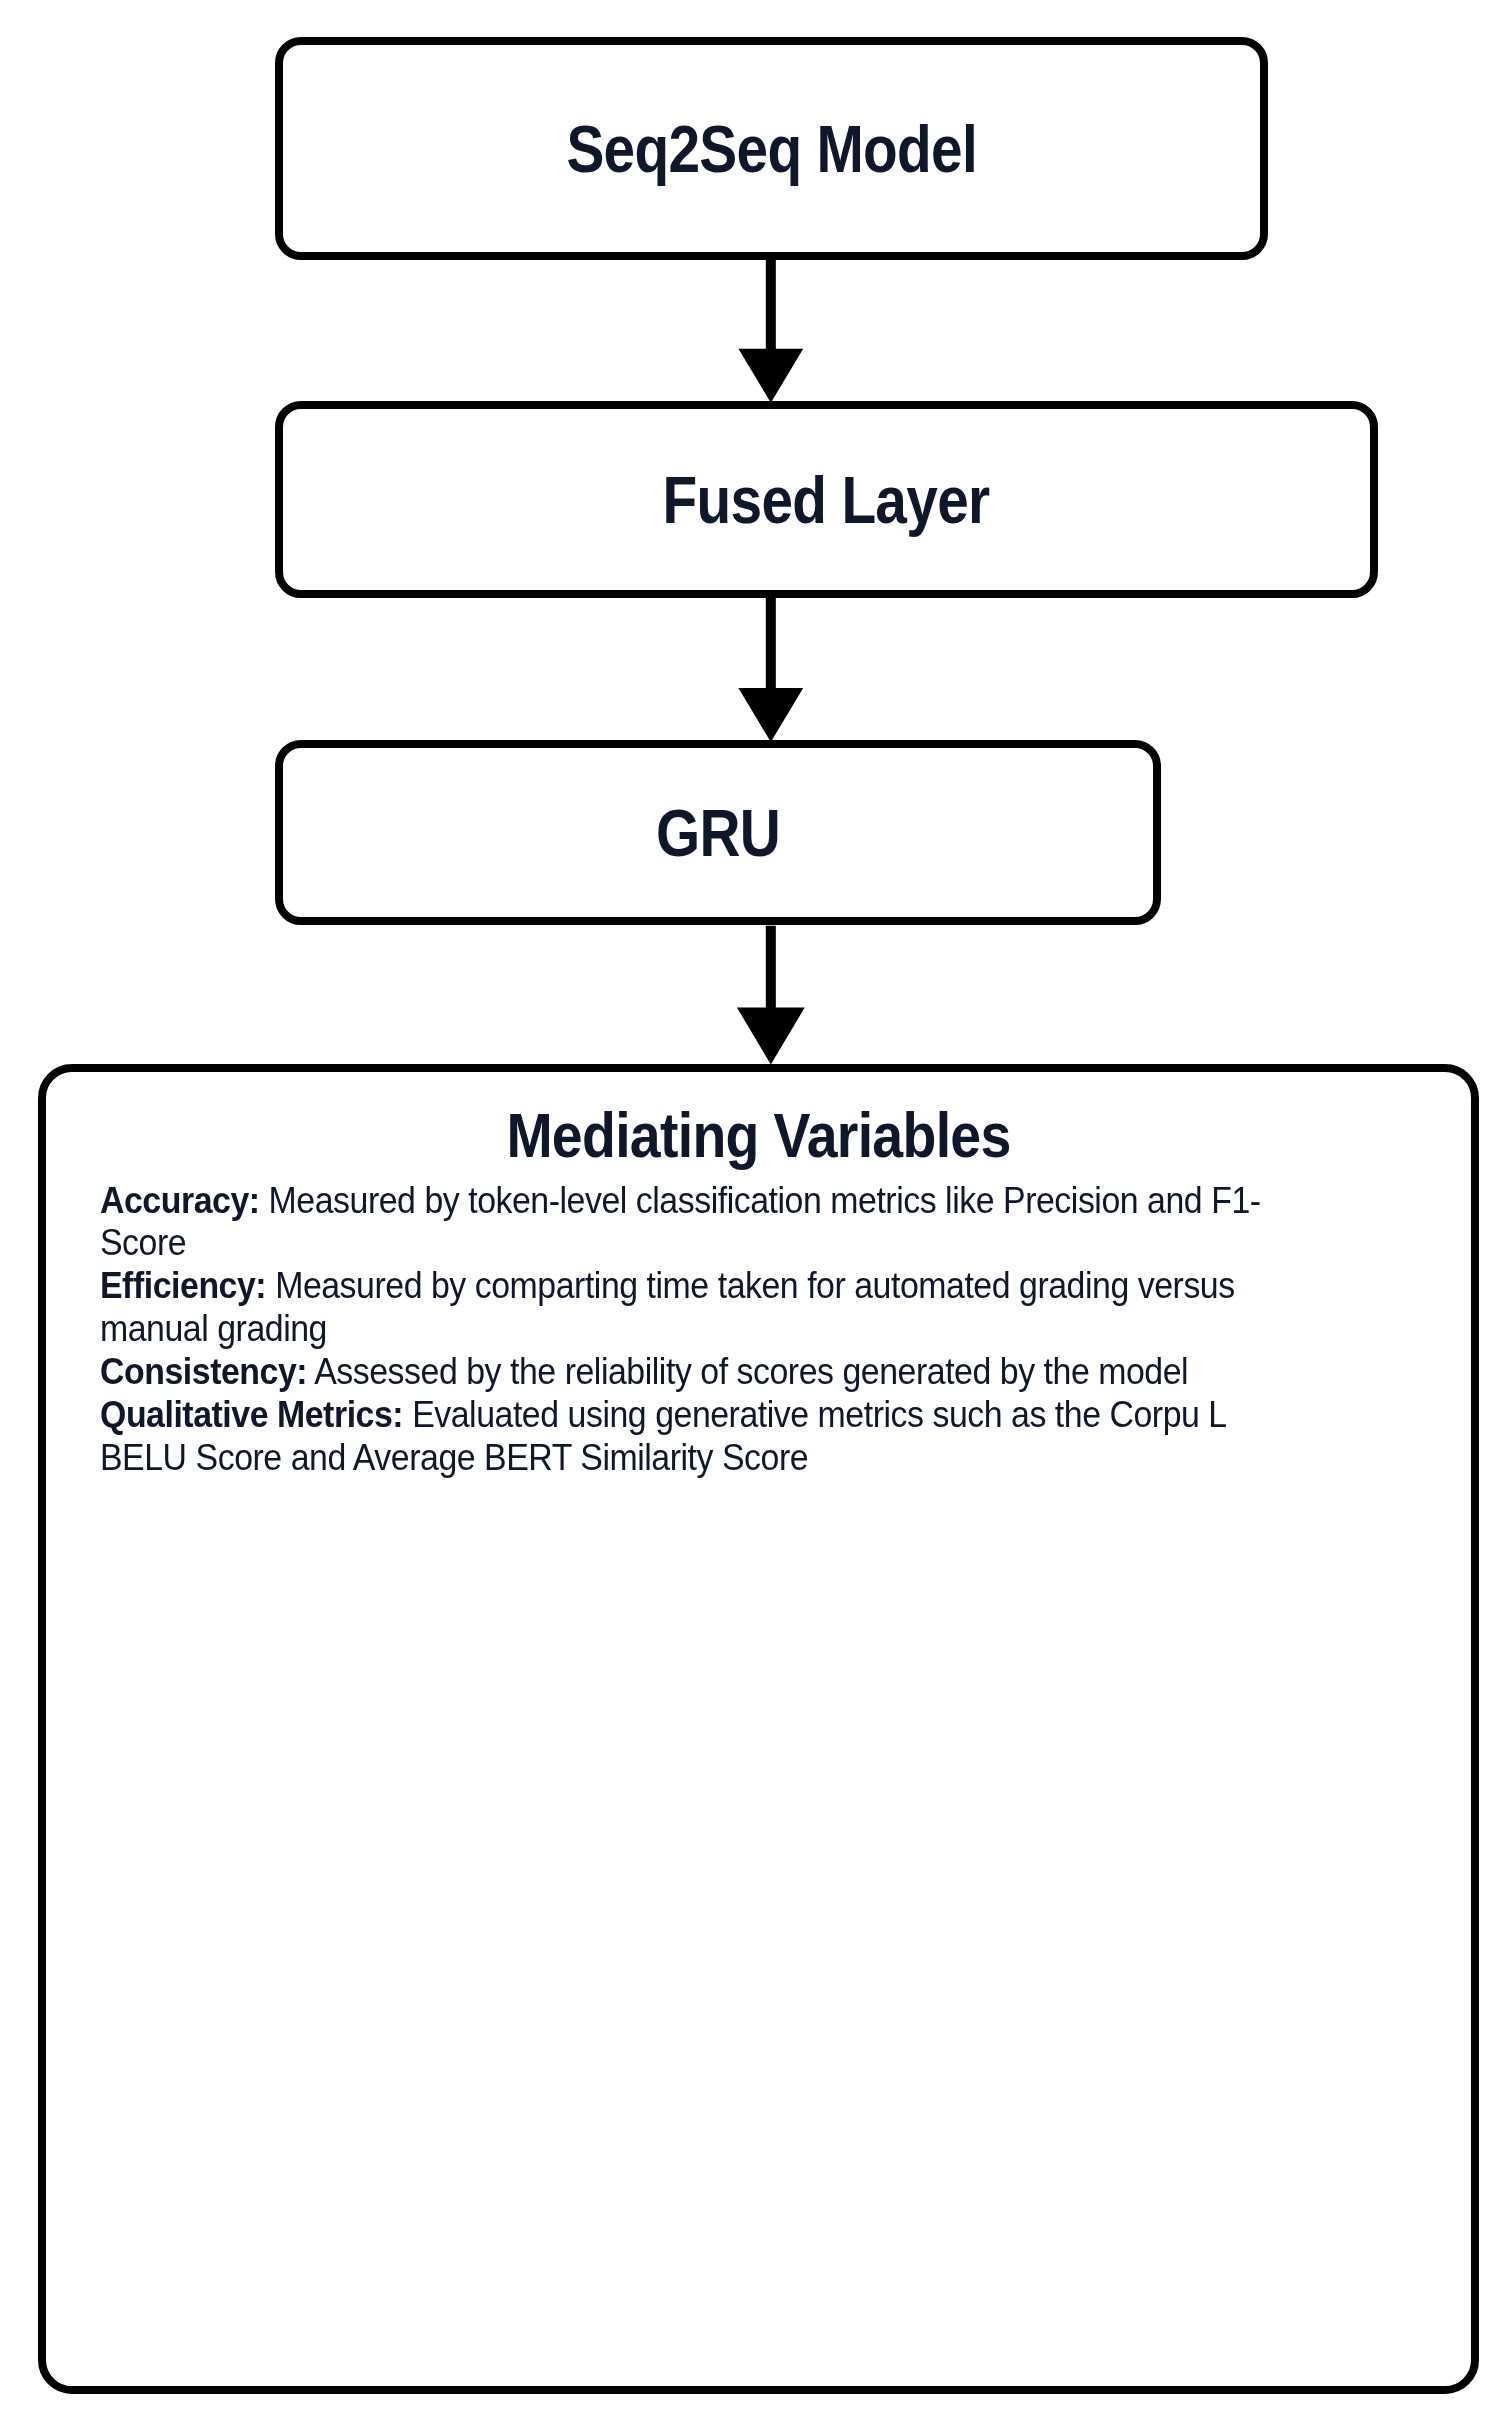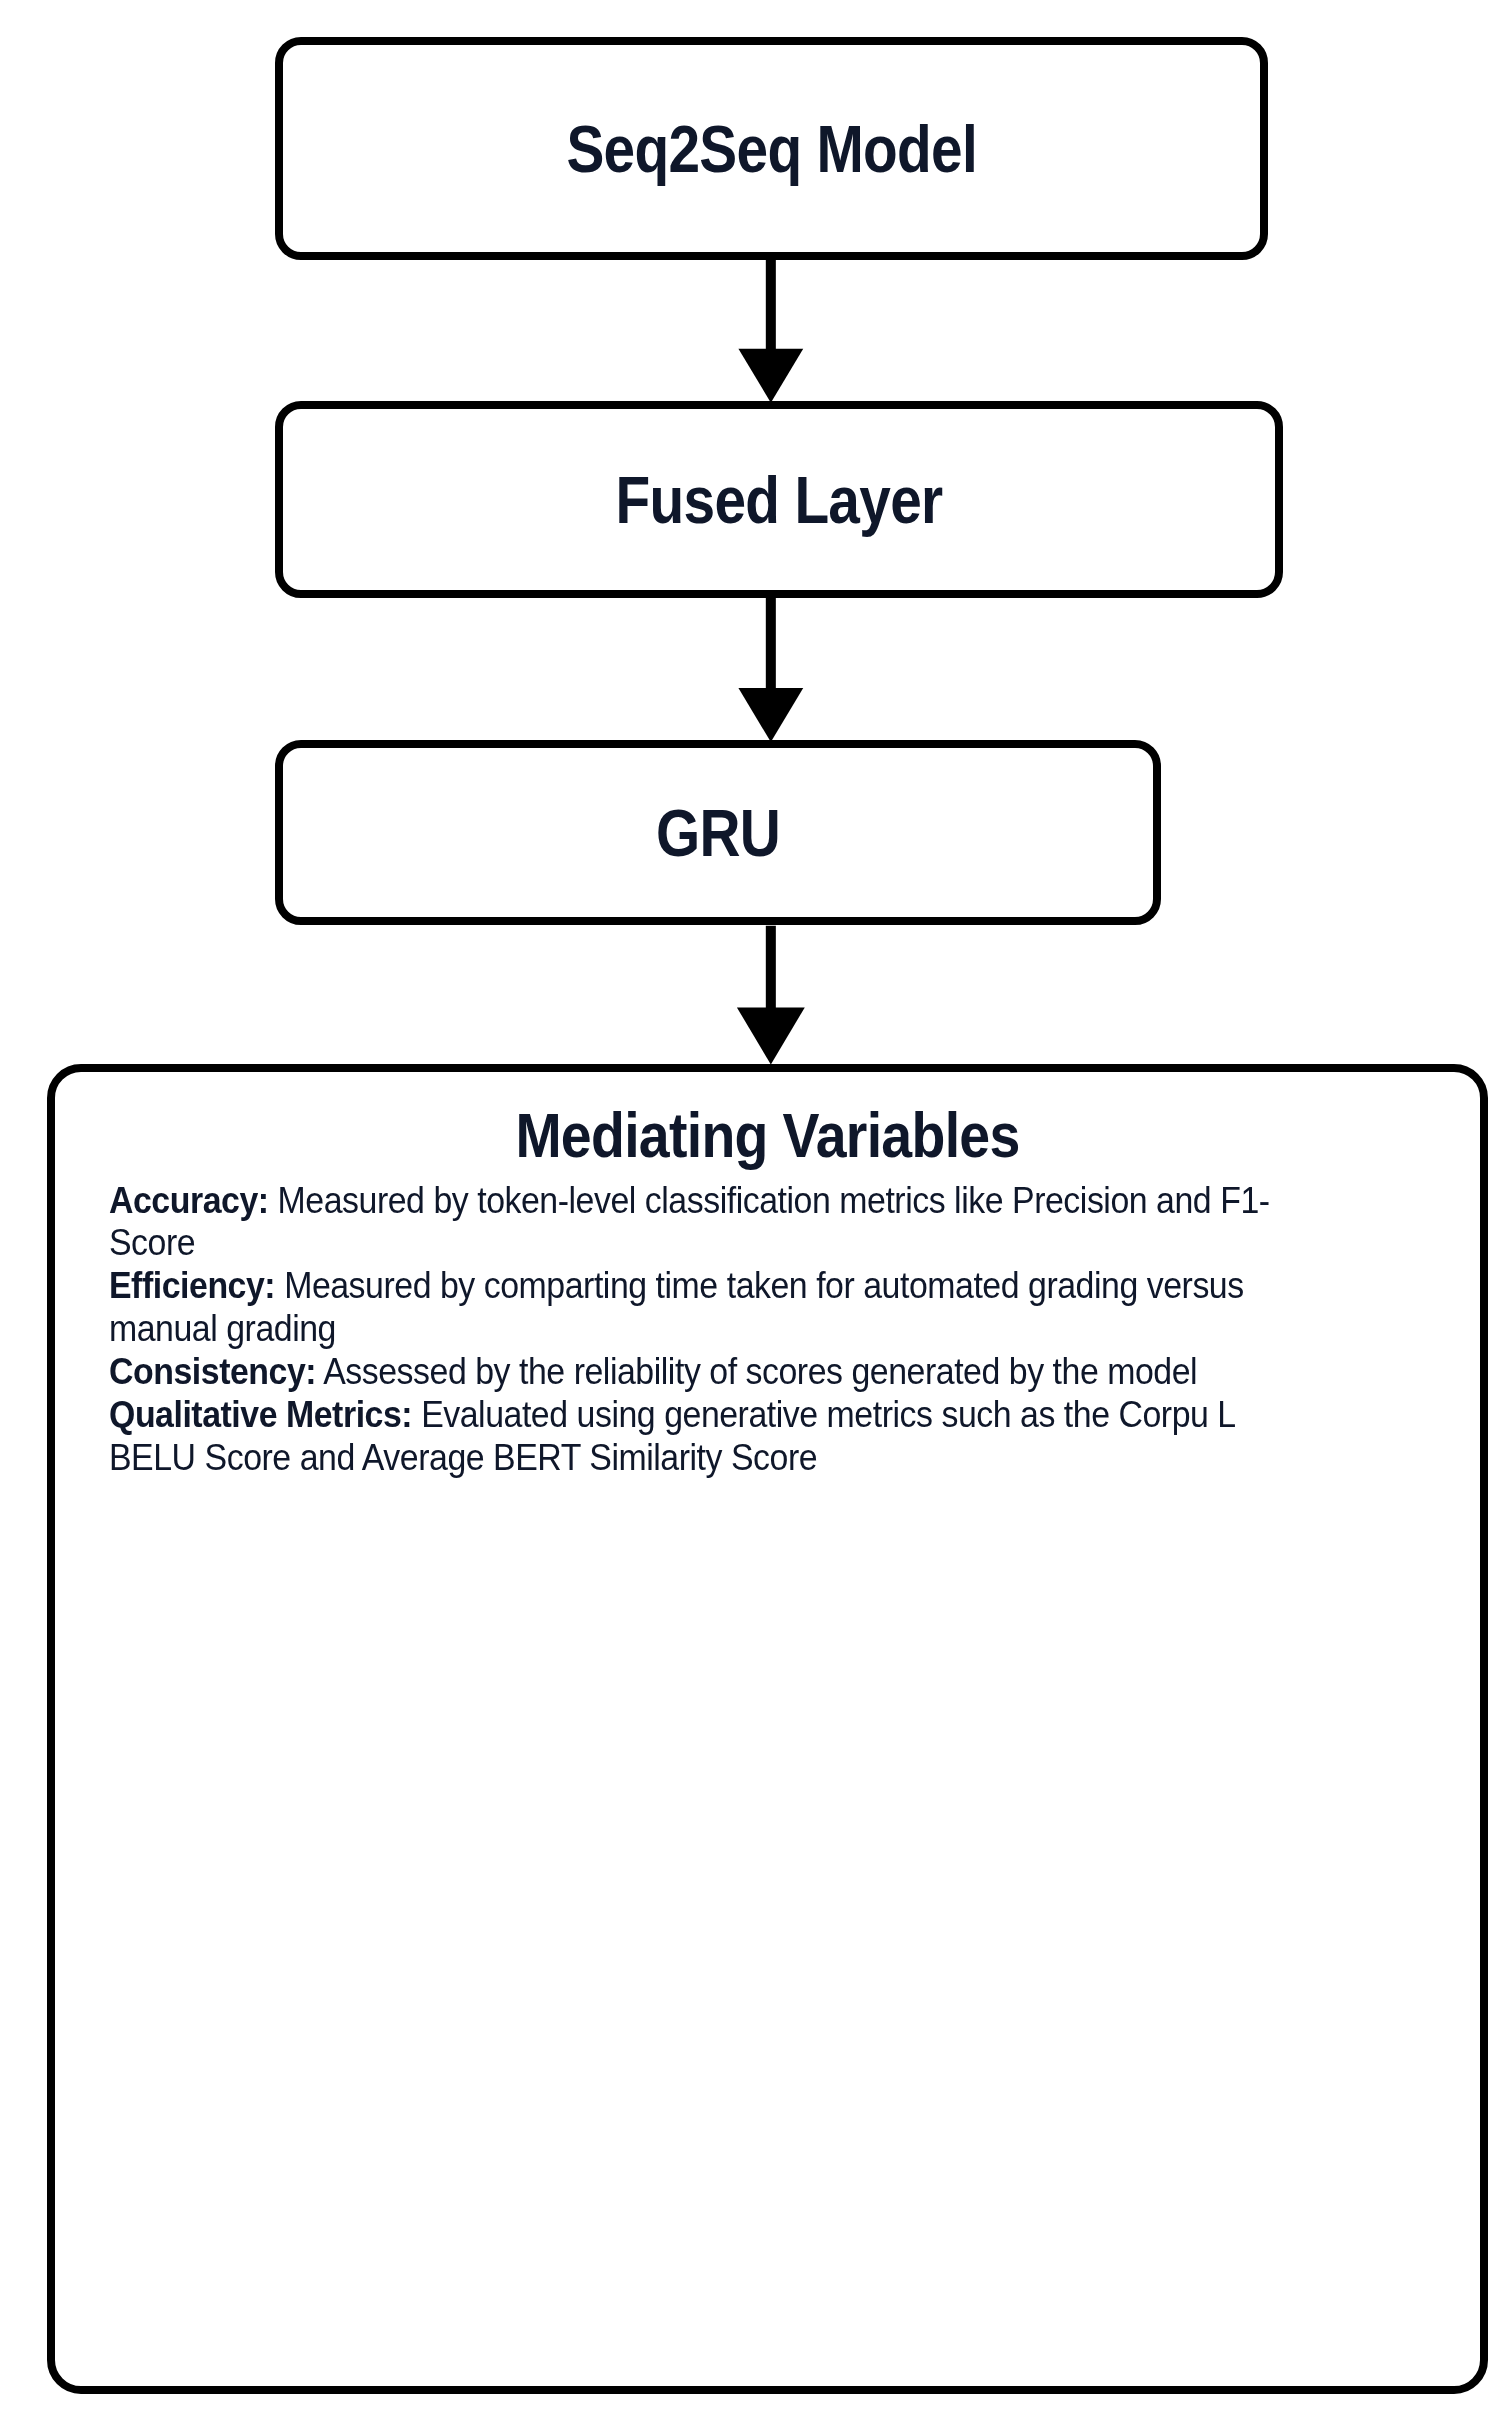--- a/index.html
+++ b/index.html
@@ -35,34 +35,34 @@
     font-size: 66px;
     line-height: 1;
     letter-spacing: -0.8px;
     transform: scaleX(0.86);
     transform-origin: center center;
     white-space: nowrap;
     text-align: center;
   }
 
   #box-seq2seq { left: 251px;  top: 37px;   width: 993px; height: 223px; }
-  #box-fused   { left: 251px;  top: 401px;  width: 1008px; height: 197px; }
+  #box-fused   { left: 251px;  top: 401px;  width: 1103px; height: 197px; }
   #box-gru     { left: 251px;  top: 740px;  width: 886px; height: 185px; }
 
   
   .arrow {
     position: absolute;
     left: 0;
     top: 0;
   }
 
   
   #panel-mediating {
     position: absolute;
-    left: 23px;
+    left: 14px;
     top: 1064px;
     width: 1441px;
     height: 1330px;
     box-sizing: border-box;
     border: 8.5px solid #000000;
     border-radius: 34px;
     background: #ffffff;
   }
   .panel-title {
     margin: 31px 0 0 0;

